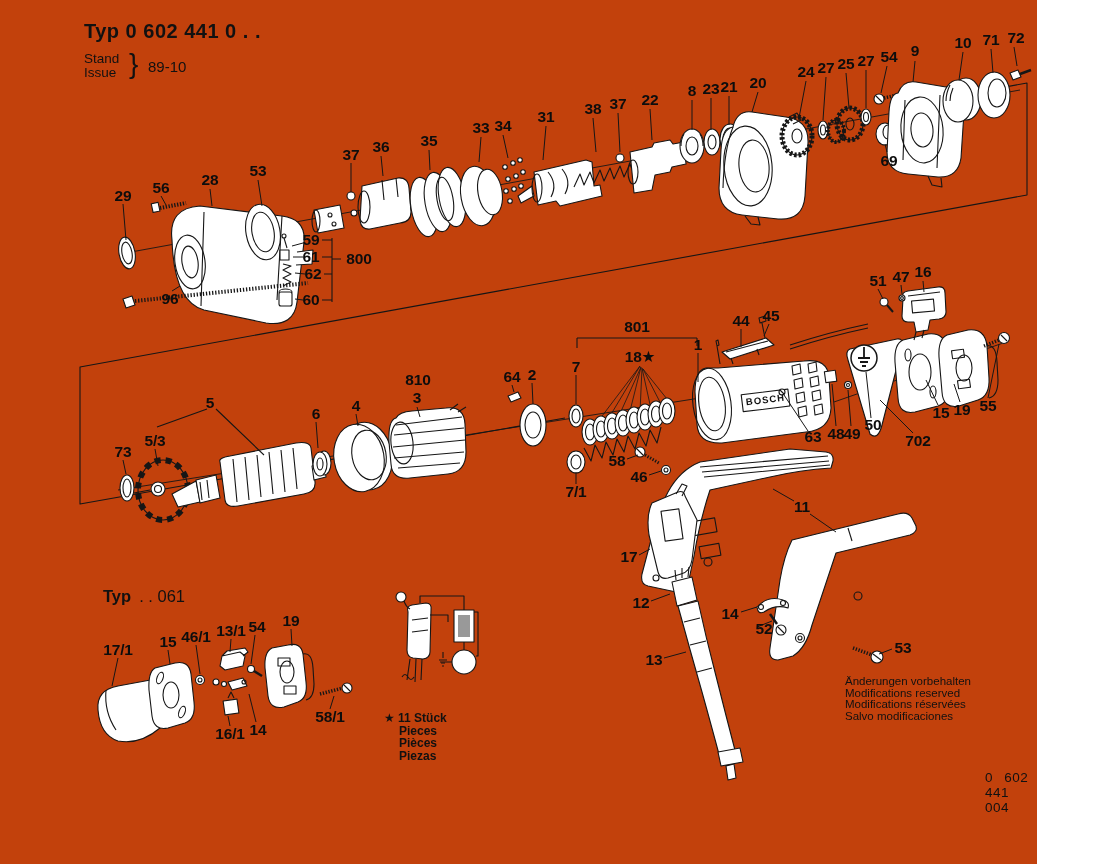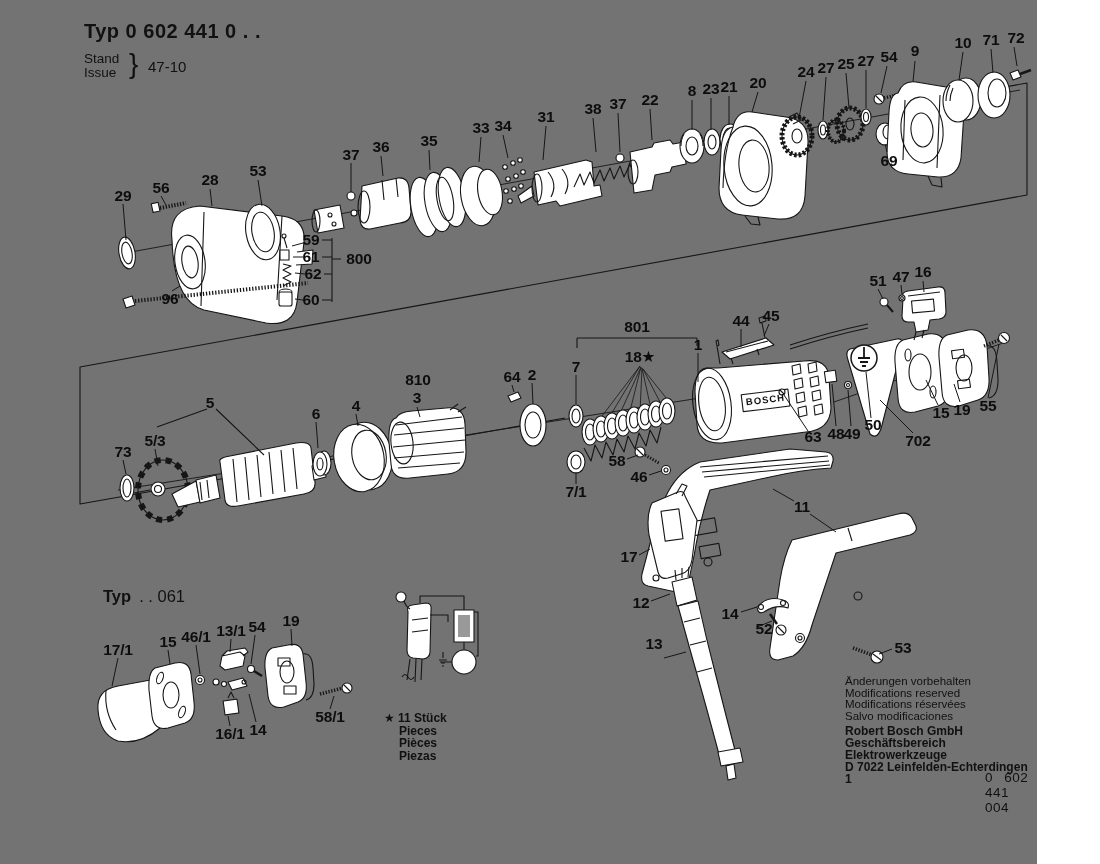--- a/index.html
+++ b/index.html
@@ -1,16 +1,16 @@
 <!DOCTYPE html>
 <html><head>
 <meta charset="utf-8">
 <style>
   html,body{margin:0;padding:0;background:#fff;}
-  #page{position:relative;width:1037px;height:864px;background:#737373;overflow:hidden;
+  #page{position:relative;width:1037px;height:864px;background:#c2410c;overflow:hidden;
         font-family:"Liberation Sans","DejaVu Sans",sans-serif;color:#111;}
   svg{position:absolute;left:0;top:0;}
   .plabel{position:absolute;transform:translate(-50%,-50%);font-weight:bold;font-size:15.5px;
           letter-spacing:-0.2px;white-space:nowrap;color:#0d0d0d;}
   #typ-line{position:absolute;left:84px;top:20px;font-size:20px;font-weight:bold;letter-spacing:0.5px;}
   #typ-line .num{margin-left:6px;}
   #stand-block{position:absolute;left:84px;top:52px;font-size:13.5px;line-height:14px;}
   #stand-brace{position:absolute;left:129px;top:48px;font-size:28px;font-weight:400;}
   #issue-value{position:absolute;left:148px;top:58px;font-size:15px;}
   #typ-variant{position:absolute;left:103px;top:587px;font-size:16.5px;}
@@ -478,45 +478,40 @@
 </svg>
 
 <div id="typ-line">
   <span>Typ</span><span class="num">0 602 441 0 . .</span>
 </div>
 <div id="stand-block">
   <div>Stand</div>
   <div>Issue</div>
 </div>
 <div id="stand-brace">}</div>
-<div id="issue-value">47-10</div>
+<div id="issue-value">89-10</div>
 
 <div id="typ-variant">
   <span class="b">Typ</span><span>. . 061</span>
 </div>
 
 <div id="bosch-plate">BOSCH</div>
 
 <div id="legend-count" class="legend">
       <div>★ 11 Stück</div>
       <div>Pieces</div>
       <div>Pièces</div>
       <div>Piezas</div>
     </div>
 
 <div id="footer-notice">
       <div>Änderungen vorbehalten</div>
       <div>Modifications reserved</div>
       <div>Modifications réservées</div>
       <div>Salvo modificaciones</div>
-    </div>
-<div id="footer-company">
-      <div>Robert Bosch GmbH</div>
-      <div>Geschäftsbereich Elektrowerkzeuge</div>
-      <div>D 7022 Leinfelden-Echterdingen 1</div>
     </div>
 <div id="doc-number">0 602 441 004</div>
 
 <div id="labels-layer">
       <div class="plabel" style="left: 123px; top: 196px;">29</div>
       <div class="plabel" style="left: 161px; top: 188px;">56</div>
       <div class="plabel" style="left: 210px; top: 180px;">28</div>
       <div class="plabel" style="left: 258px; top: 171px;">53</div>
       <div class="plabel" style="left: 170px; top: 299px;">96</div>
       <div class="plabel" style="left: 351px; top: 155px;">37</div>
@@ -574,21 +569,21 @@
       <div class="plabel" style="left: 962px; top: 410px;">19</div>
       <div class="plabel" style="left: 988px; top: 406px;">55</div>
       <div class="plabel" style="left: 617px; top: 461px;">58</div>
       <div class="plabel" style="left: 639px; top: 477px;">46</div>
       <div class="plabel" style="left: 576px; top: 492px;">7/1</div>
       <div class="plabel" style="left: 802px; top: 507px;">11</div>
       <div class="plabel" style="left: 629px; top: 557px;">17</div>
       <div class="plabel" style="left: 641px; top: 603px;">12</div>
       <div class="plabel" style="left: 730px; top: 614px;">14</div>
       <div class="plabel" style="left: 746px; top: 629px; padding-left: 36px;">52</div>
-      <div class="plabel" style="left: 654px; top: 644px;">13</div>
+      <div class="plabel" style="left: 654px; top: 660px;">13</div>
       <div class="plabel" style="left: 903px; top: 648px;">53</div>
       <div class="plabel" style="left: 118px; top: 650px;">17/1</div>
       <div class="plabel" style="left: 168px; top: 642px;">15</div>
       <div class="plabel" style="left: 196px; top: 637px;">46/1</div>
       <div class="plabel" style="left: 231px; top: 631px;">13/1</div>
       <div class="plabel" style="left: 257px; top: 627px;">54</div>
       <div class="plabel" style="left: 291px; top: 621px;">19</div>
       <div class="plabel" style="left: 230px; top: 734px;">16/1</div>
       <div class="plabel" style="left: 258px; top: 730px;">14</div>
       <div class="plabel" style="left: 330px; top: 717px;">58/1</div>

